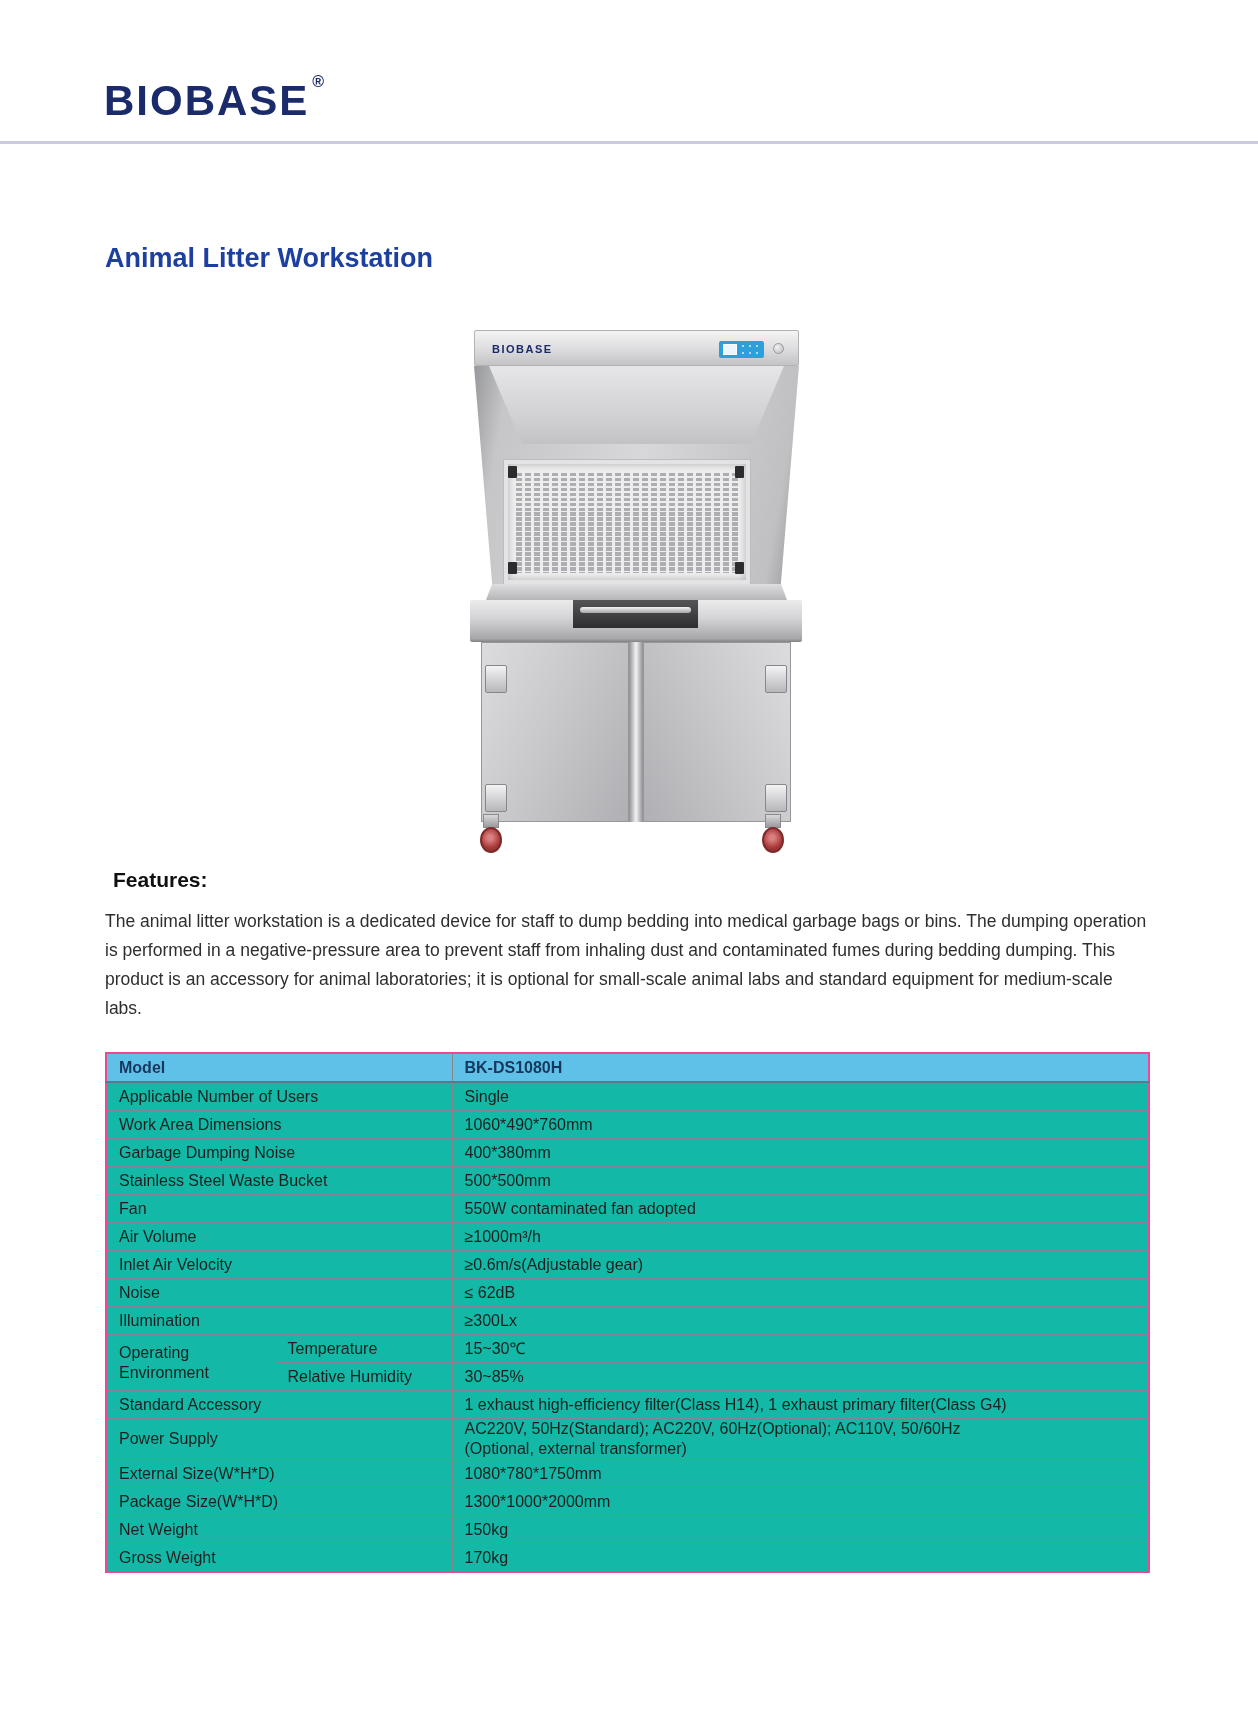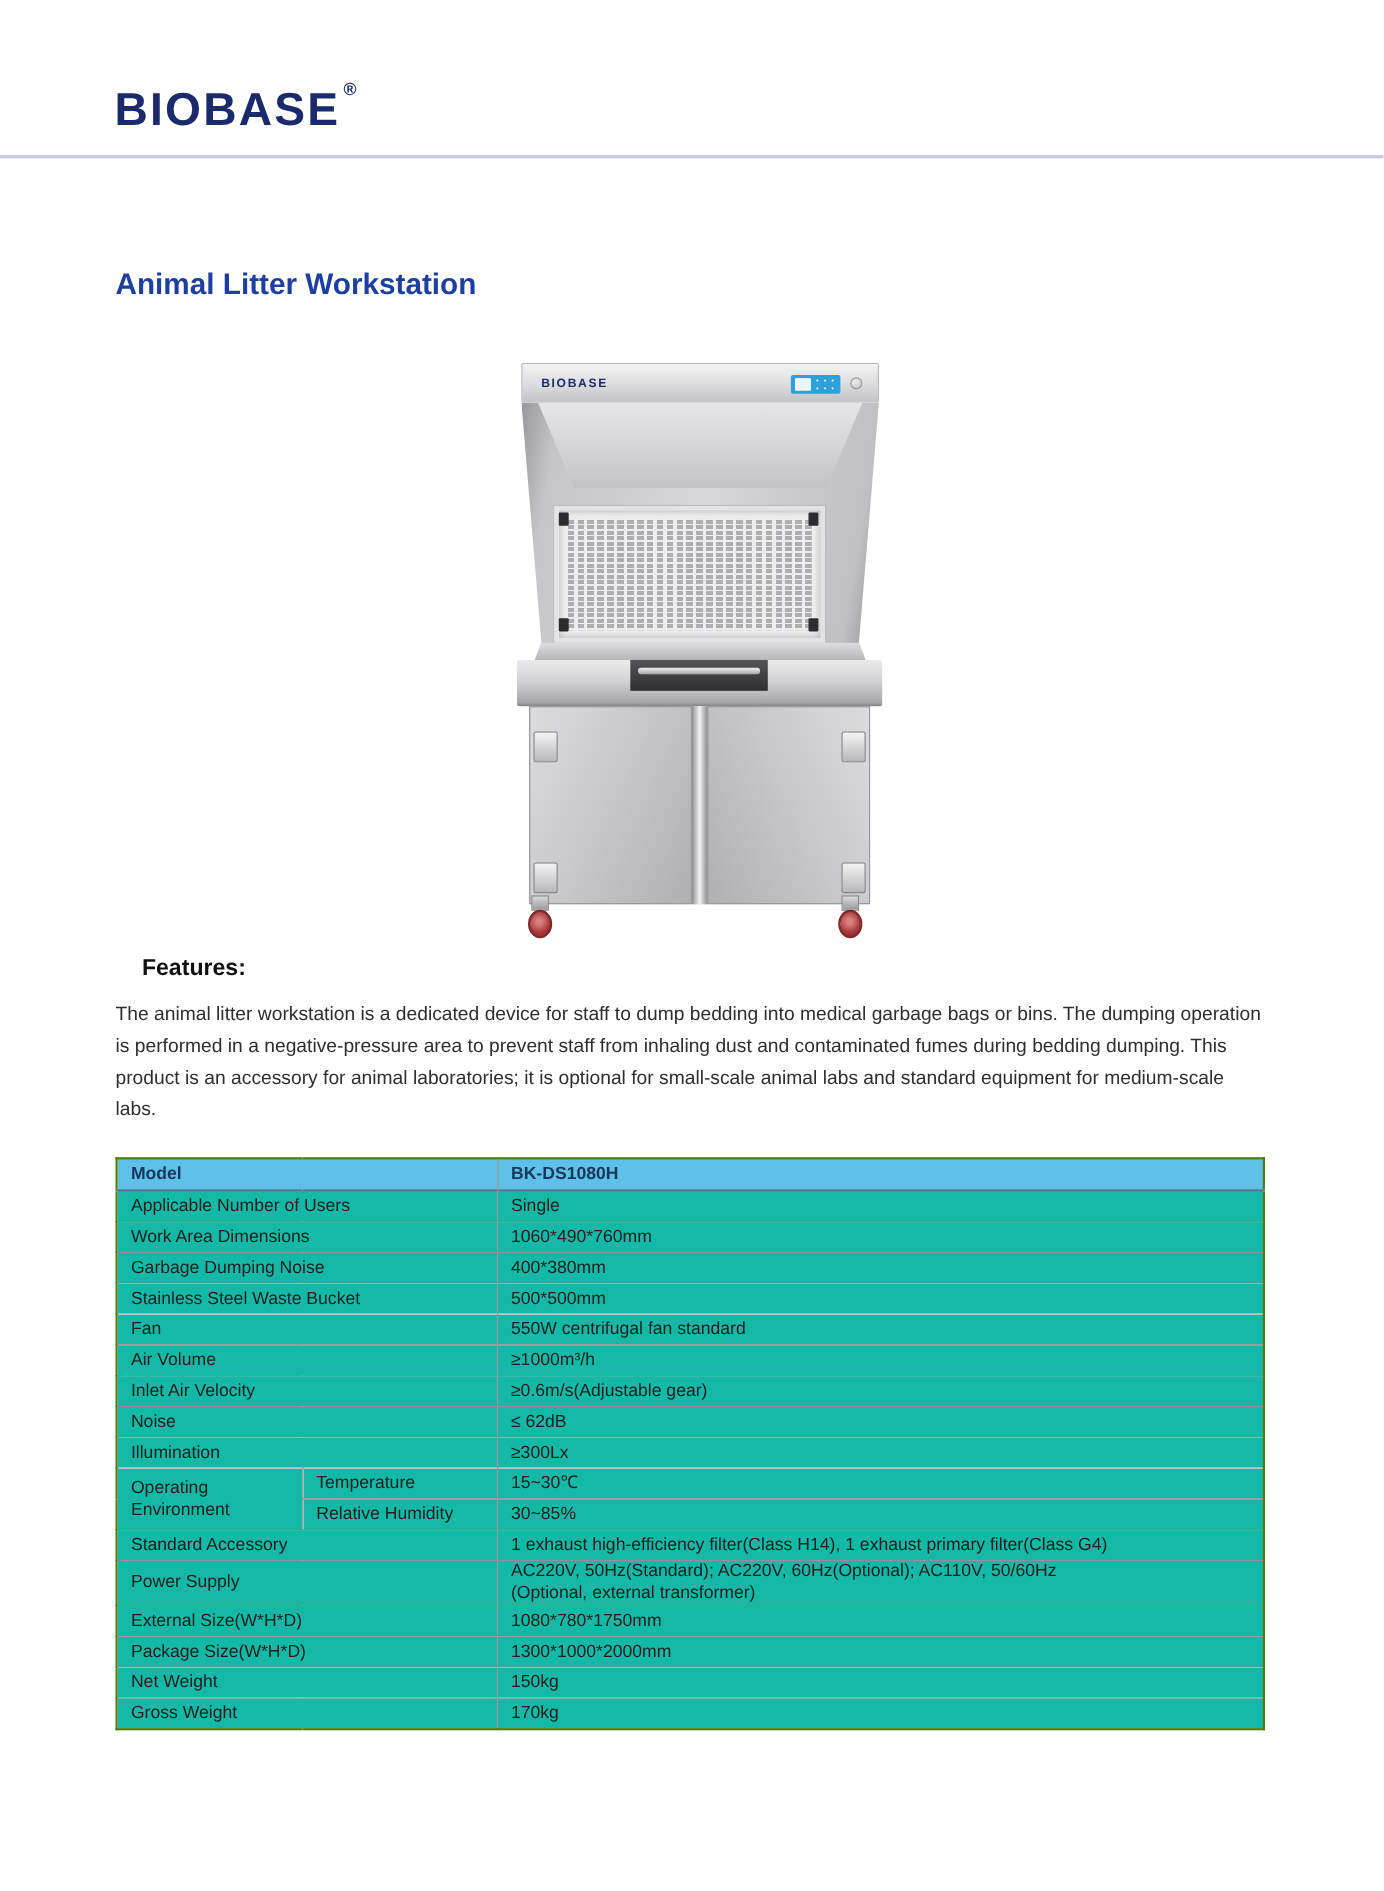--- a/index.html
+++ b/index.html
@@ -65,26 +65,26 @@
   .hinge.h3{left:341px;top:365px;} .hinge.h4{left:341px;top:484px;}
   .caster-fork{width:16px;height:14px;background:linear-gradient(#d9d9db,#9a9a9e);border:1px solid #8b8b8f;}
   .caster-fork.f1{left:59px;top:514px;} .caster-fork.f2{left:341px;top:514px;}
   .wheel{width:22px;height:26px;border-radius:50%;border:2px solid #7e2a2a;
          background:radial-gradient(circle at 45% 40%,#d97f7f 15%,#a83838 60%,#7e2a2a 100%);}
   .wheel.w1{left:56px;top:527px;} .wheel.w2{left:338px;top:527px;}
 
   
   .features{position:absolute;left:105px;top:868px;width:1046px;}
   .tech{position:absolute;left:105px;top:1038px;width:1046px;}
-  .sec-heading{margin:0 0 0 24px;font-size:21px;font-weight:bold;color:#101010;}
+  .sec-heading{margin:0 0 0 8px;font-size:21px;font-weight:bold;color:#101010;}
   .features p{margin:15px 0 0 0;font-size:17.5px;line-height:29px;color:#2e2e2e;}
 
   
   table.spec{margin-top:14px;width:1045px;border-collapse:collapse;table-layout:fixed;
-             border:2px solid #4d7c0f;font-size:16px;color:#1f1f1f;}
+             border:2px solid #ec4899;font-size:16px;color:#1f1f1f;}
   table.spec col.c1{width:169px;} table.spec col.c2{width:177px;}
   table.spec td{border:1px solid #85858a;background:#14b8a6;height:27px;
                 padding:0 8px 0 12px;line-height:20px;vertical-align:middle;
                 overflow:hidden;white-space:pre-line;}
   tr.spec-header td{background:#5fc1e8;color:#17375f;font-weight:bold;
                     border-bottom:2px solid #567b91;}
   td.group-cell{line-height:27px;}
 </style>
 </head>
 <body>
@@ -157,21 +157,21 @@
           <tr>
             <td colspan="2">Garbage Dumping Noise</td>
             <td>400*380mm</td>
           </tr>
           <tr>
             <td colspan="2">Stainless Steel Waste Bucket</td>
             <td>500*500mm</td>
           </tr>
           <tr>
             <td colspan="2">Fan</td>
-            <td>550W centrifugal fan standard</td>
+            <td>550W contaminated fan adopted</td>
           </tr>
           <tr>
             <td colspan="2">Air Volume</td>
             <td>≥1000m³/h</td>
           </tr>
           <tr>
             <td colspan="2">Inlet Air Velocity</td>
             <td>≥0.6m/s(Adjustable gear)</td>
           </tr>
           <tr>

